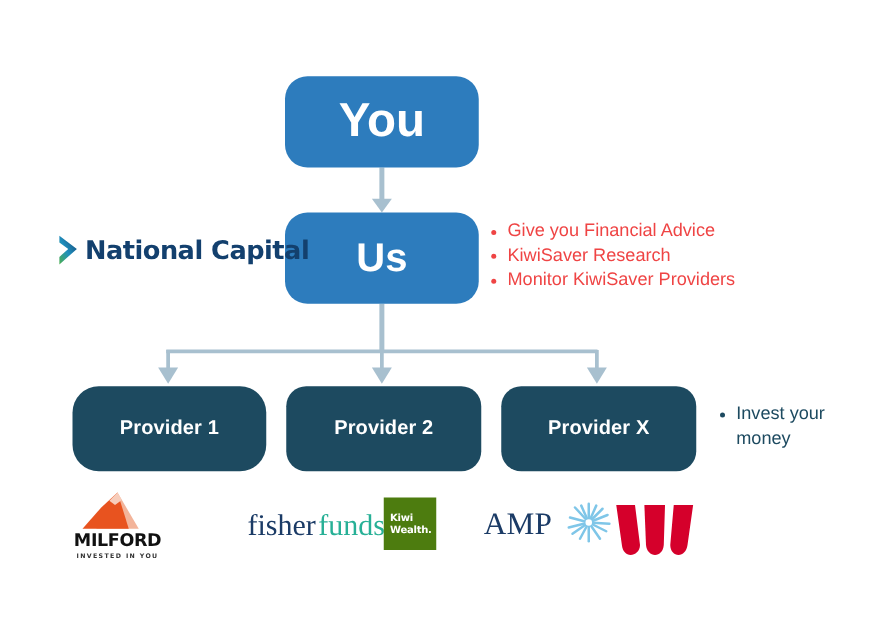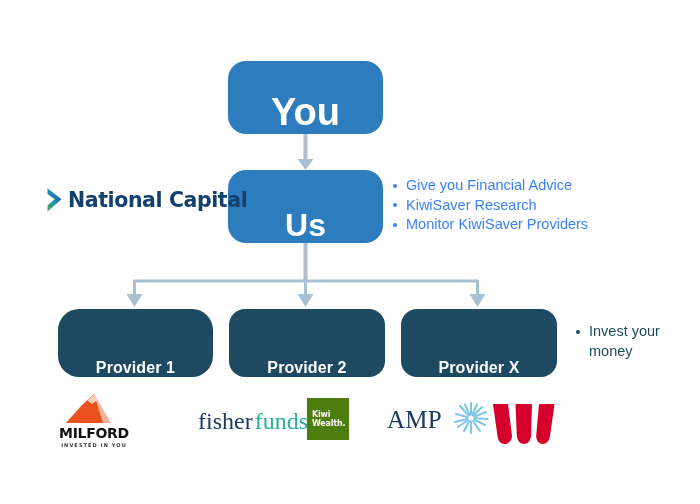--- a/index.html
+++ b/index.html
@@ -20,21 +20,21 @@
     position: absolute;
     left: 0; top: 0;
     width: 700px;
     height: 504px;
   }
 
   
   .node {
     position: absolute;
     display: flex;
-    align-items: flex-end;
+    align-items: center;
     justify-content: center;
     box-sizing: border-box;
     color: #ffffff;
     font-weight: bold;
     text-align: center;
     line-height: 1.1;
   }
   .node-primary {
     background: #2d7cbd;
     border-radius: 18px;
@@ -82,21 +82,21 @@
     width: 4px;
     height: 4px;
     margin-top: -2px;
     border-radius: 50%;
     background: currentColor;
   }
 
   #bullets-us {
     left: 392px;
     top: 176px;
-    color: #3b82f6;
+    color: #ef4444;
     font-size: 14.5px;
     line-height: 19.5px;
   }
   #bullets-invest {
     left: 575px;
     top: 321px;
     color: #1d4a60;
     font-size: 14.5px;
     line-height: 20px;
     width: 118px;

